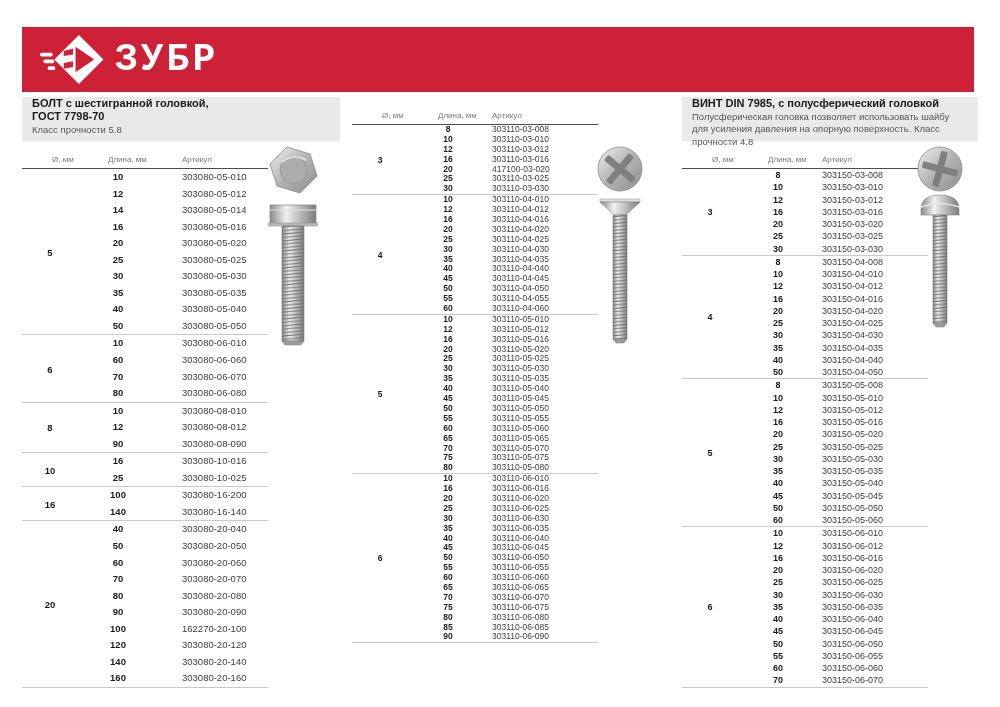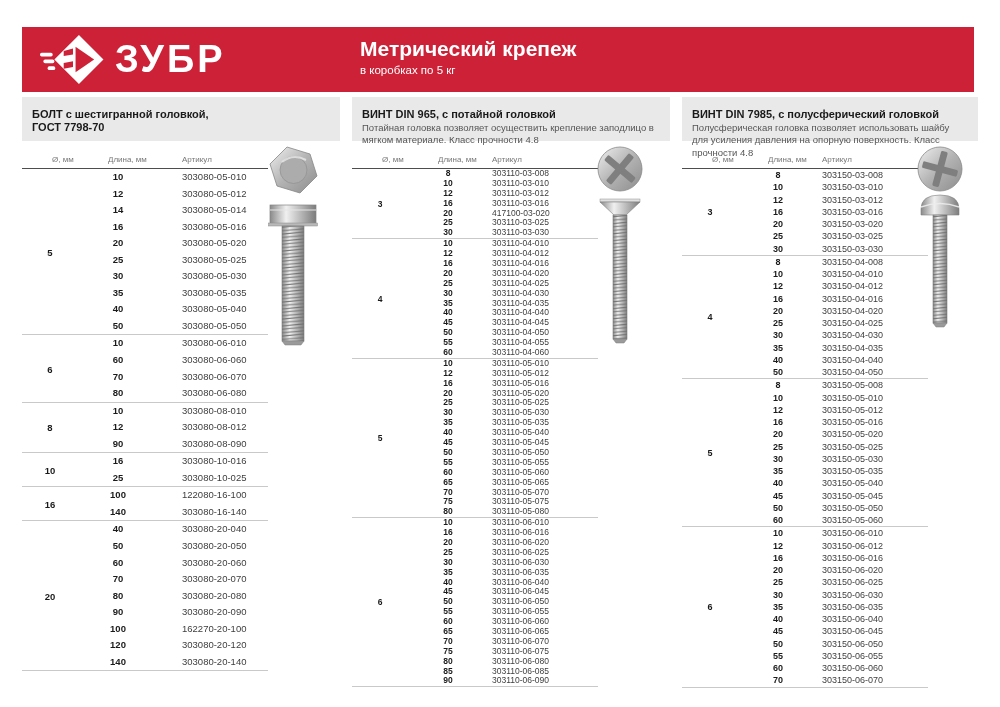--- a/index.html
+++ b/index.html
@@ -3,32 +3,32 @@
 <meta charset="utf-8">
 <style>
   html,body{margin:0;padding:0;background:#fff;}
   .page{position:relative;width:1000px;height:707px;background:#ffffff;overflow:hidden;
         font-family:"Liberation Sans","DejaVu Sans",sans-serif;color:#1a1a1a;}
 
   
   .band{position:absolute;left:22px;top:27px;width:952px;height:65px;background:#cd2137;}
   .logo{position:absolute;left:18px;top:7px;display:flex;align-items:center;gap:9px;height:51px;}
   .logo svg{width:66px;height:51px;display:block;}
-  .brand{color:#ffffff;font-weight:bold;font-size:38px;letter-spacing:3px;line-height:51px;}
+  .brand{color:#ffffff;font-weight:bold;font-size:38px;letter-spacing:3px;line-height:51px;font-family:Liberation Mono, monospace;}
   .head-text{position:absolute;left:338px;top:10px;color:#ffffff;}
   .h-title{font-size:21px;font-weight:bold;line-height:1.15;}
   .h-sub{font-size:11.5px;margin-top:3px;}
 
   
   .col{position:absolute;top:97px;}
   .c1{left:22px;width:318px;}
   .c2{left:352px;width:318px;}
   .c3{left:682px;width:296px;}
 
-  .tblock{background:#e9e9e9;height:44px;box-sizing:border-box;padding:11px 10px 0 10px;}
+  .tblock{background:#e9e9e9;height:44px;box-sizing:border-box;padding:0 10px 0 10px;}
   .ttitle{font-size:11px;font-weight:bold;color:#1a1a1a;line-height:1.2;white-space:pre-line;}
   .tsub{font-size:9.5px;color:#555;line-height:1.28;margin-top:1px;}
 
   .thead{position:relative;height:16px;margin-top:11px;width:246px;
          border-bottom:1.4px solid #4d4d4d;font-size:8px;color:#777;}
   .h-dia{position:absolute;left:30px;top:3px;}
   .h-len{position:absolute;left:86px;top:3px;}
   .h-art{position:absolute;top:3px;}
   .t1 .h-art{left:160px;}
   .t2 .h-art,.t3 .h-art{left:140px;}
@@ -88,30 +88,27 @@
         </g>
         <polygon points="46,1 75,30 46,59 17,30" fill="#ffffff"></polygon>
         <g fill="#cd2137">
           <polygon points="42,15 64,30 42,45"></polygon>
           <polygon points="28,20 39,17 39,24 28,26"></polygon>
           <polygon points="28,34 39,32 39,39 28,41"></polygon>
         </g>
       </svg>
       <span class="brand">ЗУБР</span>
     </div>
-    <div class="head-text">
-      <div class="h-title">Метрический крепеж</div>
-      <div class="h-sub">в коробках по 5 кг</div>
-    </div>
   </header>
 
   <section class="col c1 t1">
     <div class="tblock">
       <div class="ttitle">БОЛТ с шестигранной головкой,
 ГОСТ 7798-70</div>
+      <div class="tsub">Класс прочности 5.8</div>
     </div>
     <div class="thead">
       <span class="h-dia">Ø, мм</span>
       <span class="h-len">Длина, мм</span>
       <span class="h-art">Артикул</span>
     </div>
     <div class="groups">
         <div class="group">
           <span class="dia">5</span>
           <div class="rows">
@@ -206,21 +203,21 @@
               <span class="len">25</span>
               <span class="art">303080-10-025</span>
             </div>
           </div>
         </div>
         <div class="group">
           <span class="dia">16</span>
           <div class="rows">
             <div class="row">
               <span class="len">100</span>
-              <span class="art">122080-16-100</span>
+              <span class="art">303080-16-200</span>
             </div>
             <div class="row">
               <span class="len">140</span>
               <span class="art">303080-16-140</span>
             </div>
           </div>
         </div>
         <div class="group">
           <span class="dia">20</span>
           <div class="rows">
@@ -252,42 +249,42 @@
               <span class="len">100</span>
               <span class="art">162270-20-100</span>
             </div>
             <div class="row">
               <span class="len">120</span>
               <span class="art">303080-20-120</span>
             </div>
             <div class="row">
               <span class="len">140</span>
               <span class="art">303080-20-140</span>
+            </div>
+            <div class="row">
+              <span class="len">160</span>
+              <span class="art">303080-20-160</span>
             </div>
           </div>
         </div>
       </div>
     <svg class="product" width="74" height="205" viewBox="0 0 74 205">
       <polygon points="61,33 44,50 21,43 14,21 31,4 54,11" fill="url(#gHead)" stroke="#878787" stroke-width="0.8"></polygon>
       <circle cx="37.5" cy="27" r="13.5" fill="#acacac" stroke="#8f8f8f" stroke-width="0.7"></circle>
       <path d="M26,19 Q37,10 50,17" stroke="#e9e9e9" stroke-width="2" fill="none" opacity="0.8"></path>
       <rect x="14" y="62" width="46" height="19" fill="url(#gShank)" stroke="#848484" stroke-width="0.7"></rect>
       <path d="M14,67 L60,67" stroke="#e6e6e6" stroke-width="1.2"></path>
       <rect x="12.5" y="80" width="49" height="3" fill="#b9b9b9" stroke="#8a8a8a" stroke-width="0.5"></rect>
       <rect x="26" y="83" width="22" height="115" fill="url(#gShank)" stroke="#7e7e7e" stroke-width="0.6"></rect>
       <rect x="26" y="83" width="22" height="115" fill="url(#pThread)" opacity="0.9"></rect>
       <polygon points="26,198 48,198 45,202 29,202" fill="#9a9a9a" stroke="#7e7e7e" stroke-width="0.5"></polygon>
     </svg>
   </section>
 
   <section class="col c2 t2">
-    <div class="tblock">
-      <div class="ttitle">ВИНТ DIN 965, с потайной головкой</div>
-      <div class="tsub">Потайная головка позволяет осуществить крепление заподлицо в мягком материале. Класс прочности 4.8</div>
-    </div>
     <div class="thead">
       <span class="h-dia">Ø, мм</span>
       <span class="h-len">Длина, мм</span>
       <span class="h-art">Артикул</span>
     </div>
     <div class="groups">
         <div class="group">
           <span class="dia">3</span>
           <div class="rows">
             <div class="row">

